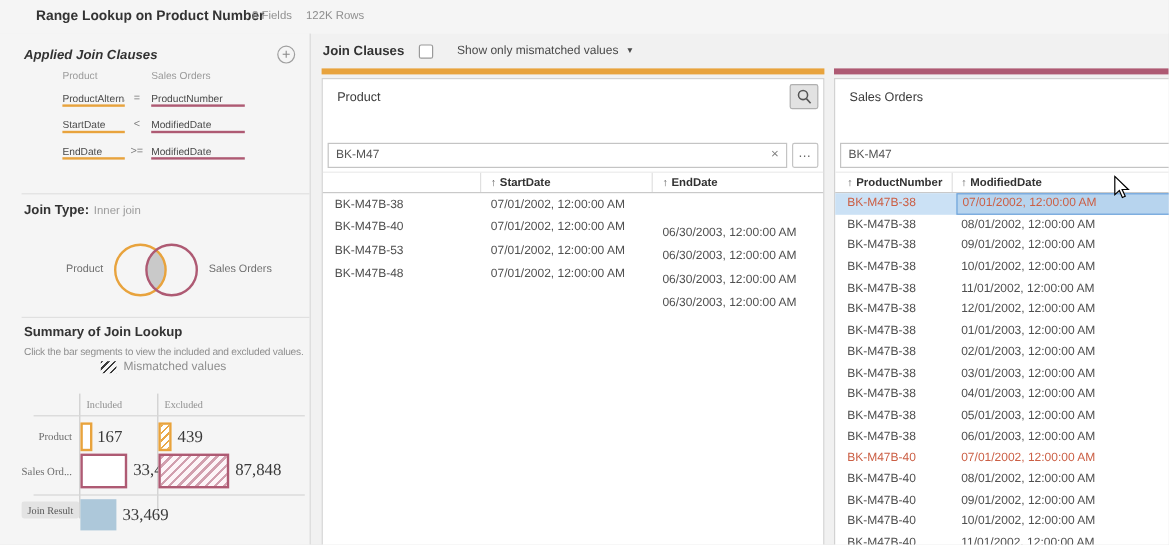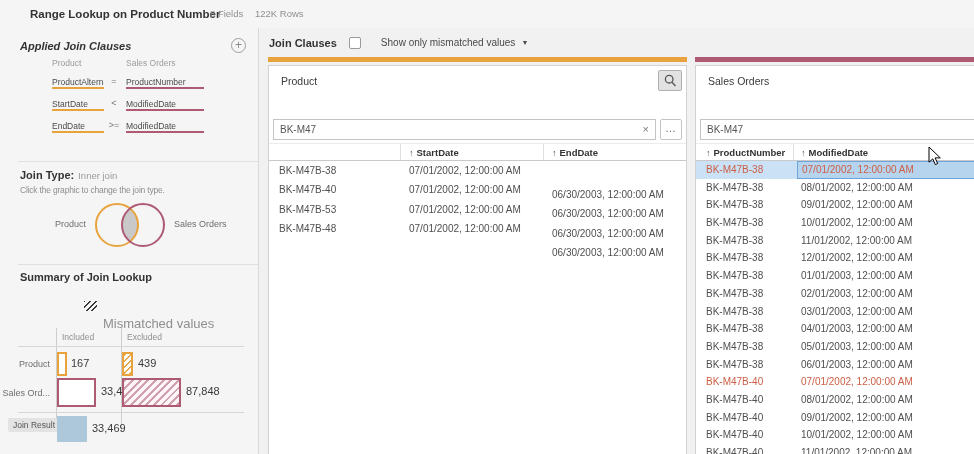--- a/index.html
+++ b/index.html
@@ -41,42 +41,42 @@
   .venn-svg { position:absolute; left:90px; top:0; }
   .venn-label { position:absolute; top:21px; font-size:9px; color:#6e6e6e; white-space:nowrap; }
   .vl-left { left:20px; width:66px; text-align:right; }
   .vl-right { left:174px; }
 
   .h-sum { top:243px; }
   .sum-hint { top:260px; }
   .legend { position:absolute; left:84px; top:272px; height:12px; }
   .legend-swatch { position:absolute; left:0; top:1px; width:13px; height:10px;
       background:repeating-linear-gradient(135deg,#3a3a3a 0,#3a3a3a 1.4px,transparent 1.4px,transparent 4px); }
-  .legend-label { position:absolute; left:19px; top:16px; font-size:13px; color:#8f8f8f; white-space:nowrap; }
-
-  
-  .chart { position:absolute; left:0; top:292px; width:226px; height:134px; }
+  .legend-label { position:absolute; left:19px; top:0; font-size:10px; color:#8f8f8f; white-space:nowrap; }
+
+  
+  .chart { position:absolute; left:10px; top:292px; width:226px; height:134px;font-family:Liberation Serif, serif; }
   .chart .colhead { position:absolute; top:12px; font-size:8.5px; color:#8f8f8f; }
   .ch-inc { left:62px; } .ch-exc { left:127px; }
   .vline { position:absolute; top:8px; width:1px; height:104px; background:#cdcdcd; }
   .vl1 { left:56px; } .vl2 { left:121px; }
   .hline { position:absolute; left:18px; width:226px; height:1px; background:#d6d6d6; }
   .hl1 { top:26px; } .hl2 { top:92px; }
   .row-label { position:absolute; left:0; width:50px; text-align:right; font-size:9px; color:#6e6e6e; white-space:nowrap; overflow:hidden; }
   .rl-product { top:39px; } .rl-sales { top:68px; }
   .chip { position:absolute; left:8px; top:98px; padding:2px 5px; background:#e3e3e3; border-radius:2px; font-size:8.5px; color:#555; }
   .bar { position:absolute; }
   .bar-p-inc { left:57px; top:32px; width:10px; height:24px; border:2px solid #E8A33D; background:#fff; }
   .bar-p-exc { left:122px; top:32px; width:11px; height:24px; border:2px solid #E8A33D;
       background:#fff repeating-linear-gradient(135deg,rgba(232,163,61,.95) 0,rgba(232,163,61,.95) 1.6px,transparent 1.6px,transparent 4.4px); }
   .bar-s-inc { left:57px; top:58px; width:39px; height:29px; border:2px solid #AE5A73; background:#fff; }
   .bar-s-exc { left:122px; top:58px; width:59px; height:29px; border:2px solid #AE5A73;
       background:#fdf5f8 repeating-linear-gradient(135deg,rgba(174,90,115,.55) 0,rgba(174,90,115,.55) 2px,transparent 2px,transparent 5.4px); }
   .bar-jr { left:57px; top:96px; width:30px; height:26px; background:#ADC8DA; }
-  .bar-val { position:absolute; font-size:11px; color:#3a3a3a; white-space:nowrap; }
+  .bar-val { position:absolute; font-size:14px; color:#3a3a3a; white-space:nowrap; }
   .v-p-inc { left:71px; top:37px; } .v-p-exc { left:138px; top:37px; }
   .v-s-inc { left:101px; top:65px; } .v-s-exc { left:186px; top:65px; }
   .v-jr { left:92px; top:102px; }
 
   
   .toolbar { position:absolute; left:259px; top:28px; width:715px; height:29px; display:flex; align-items:center; padding-left:10px; }
   .toolbar .tb-title { font-size:11px; font-weight:bold; color:#333; }
   .checkbox { width:12px; height:12px; border:1px solid #9a9a9a; border-radius:2px; background:#fff; margin-left:12px; }
   .tb-label { font-size:10px; color:#4a4a4a; margin-left:20px; }
   .caret { font-size:7px; color:#4a4a4a; margin-left:6px; }
@@ -161,39 +161,39 @@
 
         <div class="clause-row">
           <span class="clause-field lf">EndDate</span>
           <span class="clause-op">&gt;=</span>
           <span class="clause-field rf">ModifiedDate</span>
         </div>
       </div>
 
     <div class="rule rule1"></div>
     <div class="sec-head h-jt"><span>Join Type:</span><span class="jt-value">Inner join</span></div>
-    <div class="hint jt-hint">Click the graphic to change the join type.</div>
 
     <div class="venn-wrap">
       <span class="venn-label vl-left">Product</span>
       <svg class="venn-svg" width="80" height="54" viewBox="0 0 80 54">
         <defs>
             <clipPath id="vclip">
               <circle cx="27" cy="27" r="21"></circle>
             </clipPath>
           </defs>
         <circle cx="53" cy="27" r="21" fill="#C9C9C9" clip-path="url(#vclip)"></circle>
         <circle cx="27" cy="27" r="21" fill="none" stroke="#E8A33D" stroke-width="2"></circle>
         <circle cx="53" cy="27" r="21" fill="none" stroke="#AE5A73" stroke-width="2"></circle>
       </svg>
       <span class="venn-label vl-right">Sales Orders</span>
     </div>
 
     <div class="rule rule2"></div>
     <div class="sec-head h-sum">Summary of Join Lookup</div>
+    <div class="hint sum-hint">Click the bar segments to view the included and excluded values.</div>
 
     <div class="legend">
       <span class="legend-swatch"></span>
       <span class="legend-label">Mismatched values</span>
     </div>
 
     <div class="chart">
       <span class="colhead ch-inc">Included</span>
       <span class="colhead ch-exc">Excluded</span>
       <div class="vline vl1"></div>

